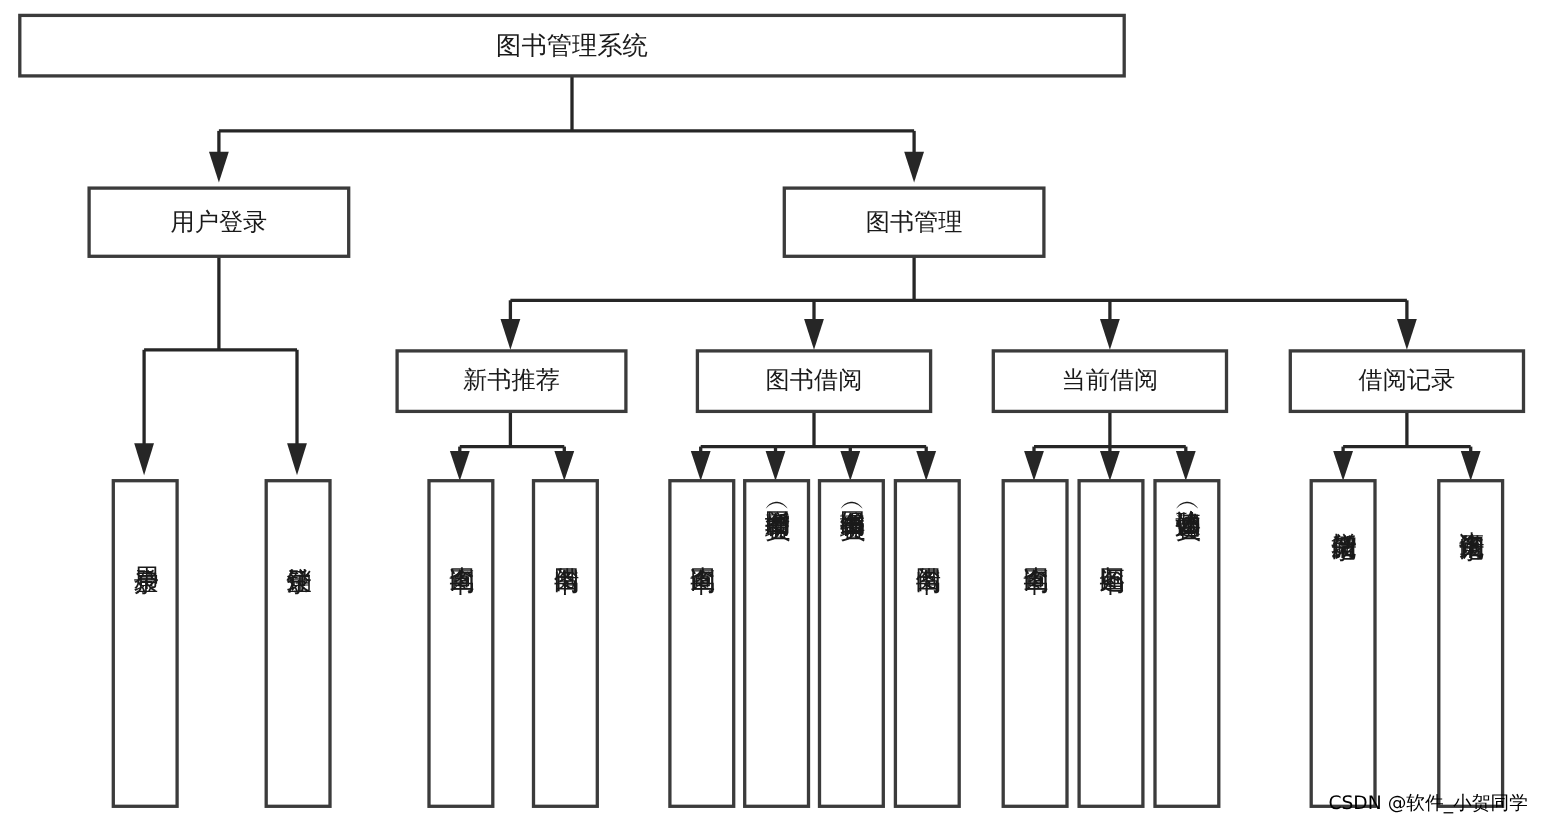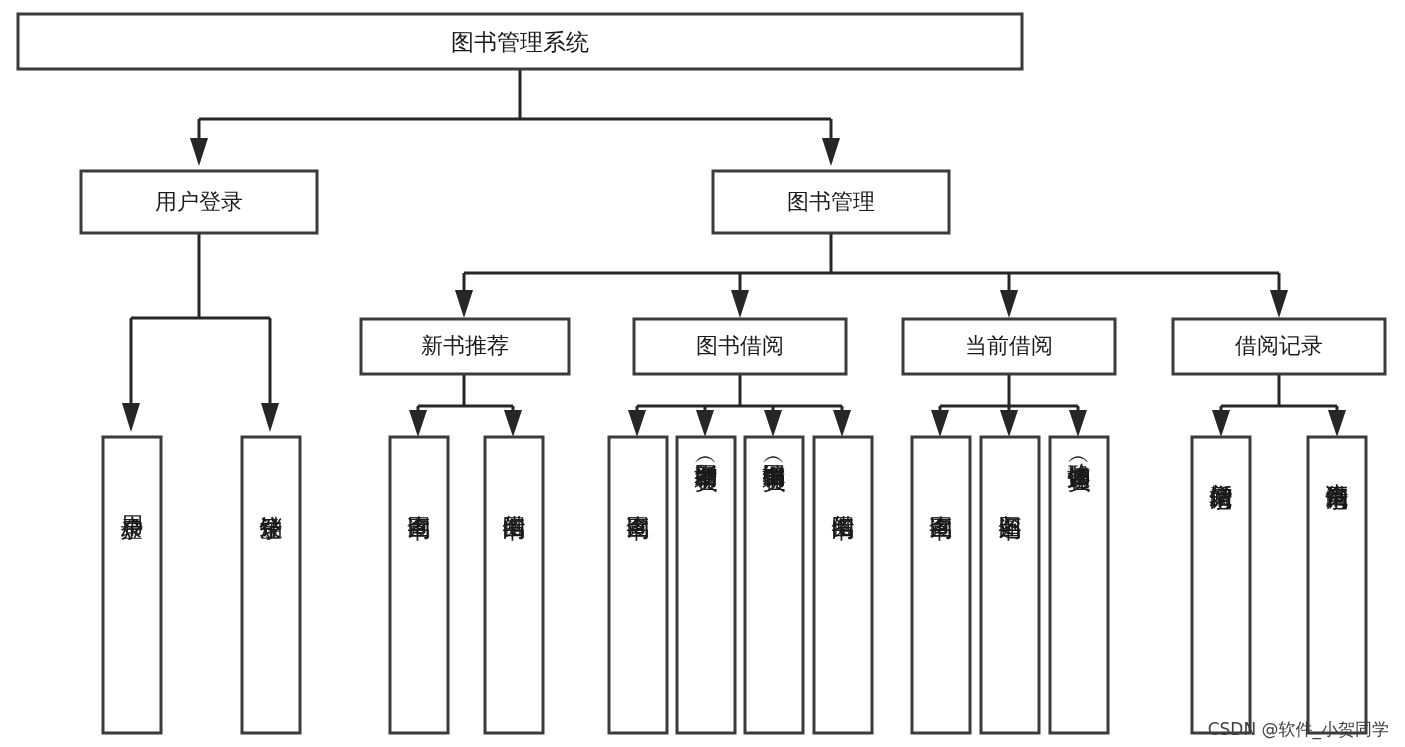--- a/index.html
+++ b/index.html
@@ -71,21 +71,21 @@
     color: #1a1a1a;
     letter-spacing: 1px;
     white-space: nowrap;
   }
   .watermark {
     position: absolute;
     right: 16px;
     bottom: 6px;
     font-family: "DejaVu Sans", "Liberation Sans", sans-serif;
     font-size: 17px;
-    color: #404040;
+    color: #000000;
     white-space: nowrap;
     user-select: none;
   }
 </style>
 </head>
 <body>
 
 <div id="diagram-root">
 
   <svg id="tree-svg" viewBox="0 0 1405 747">

